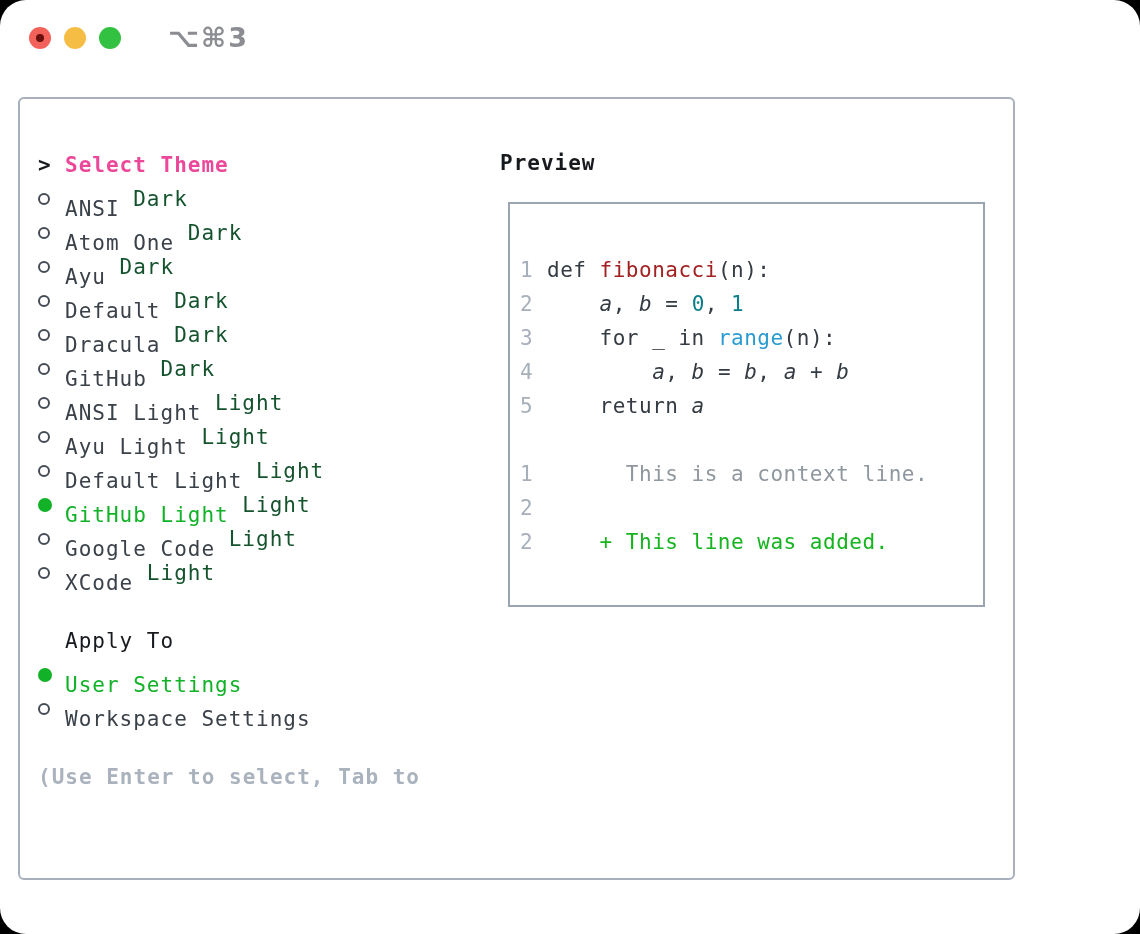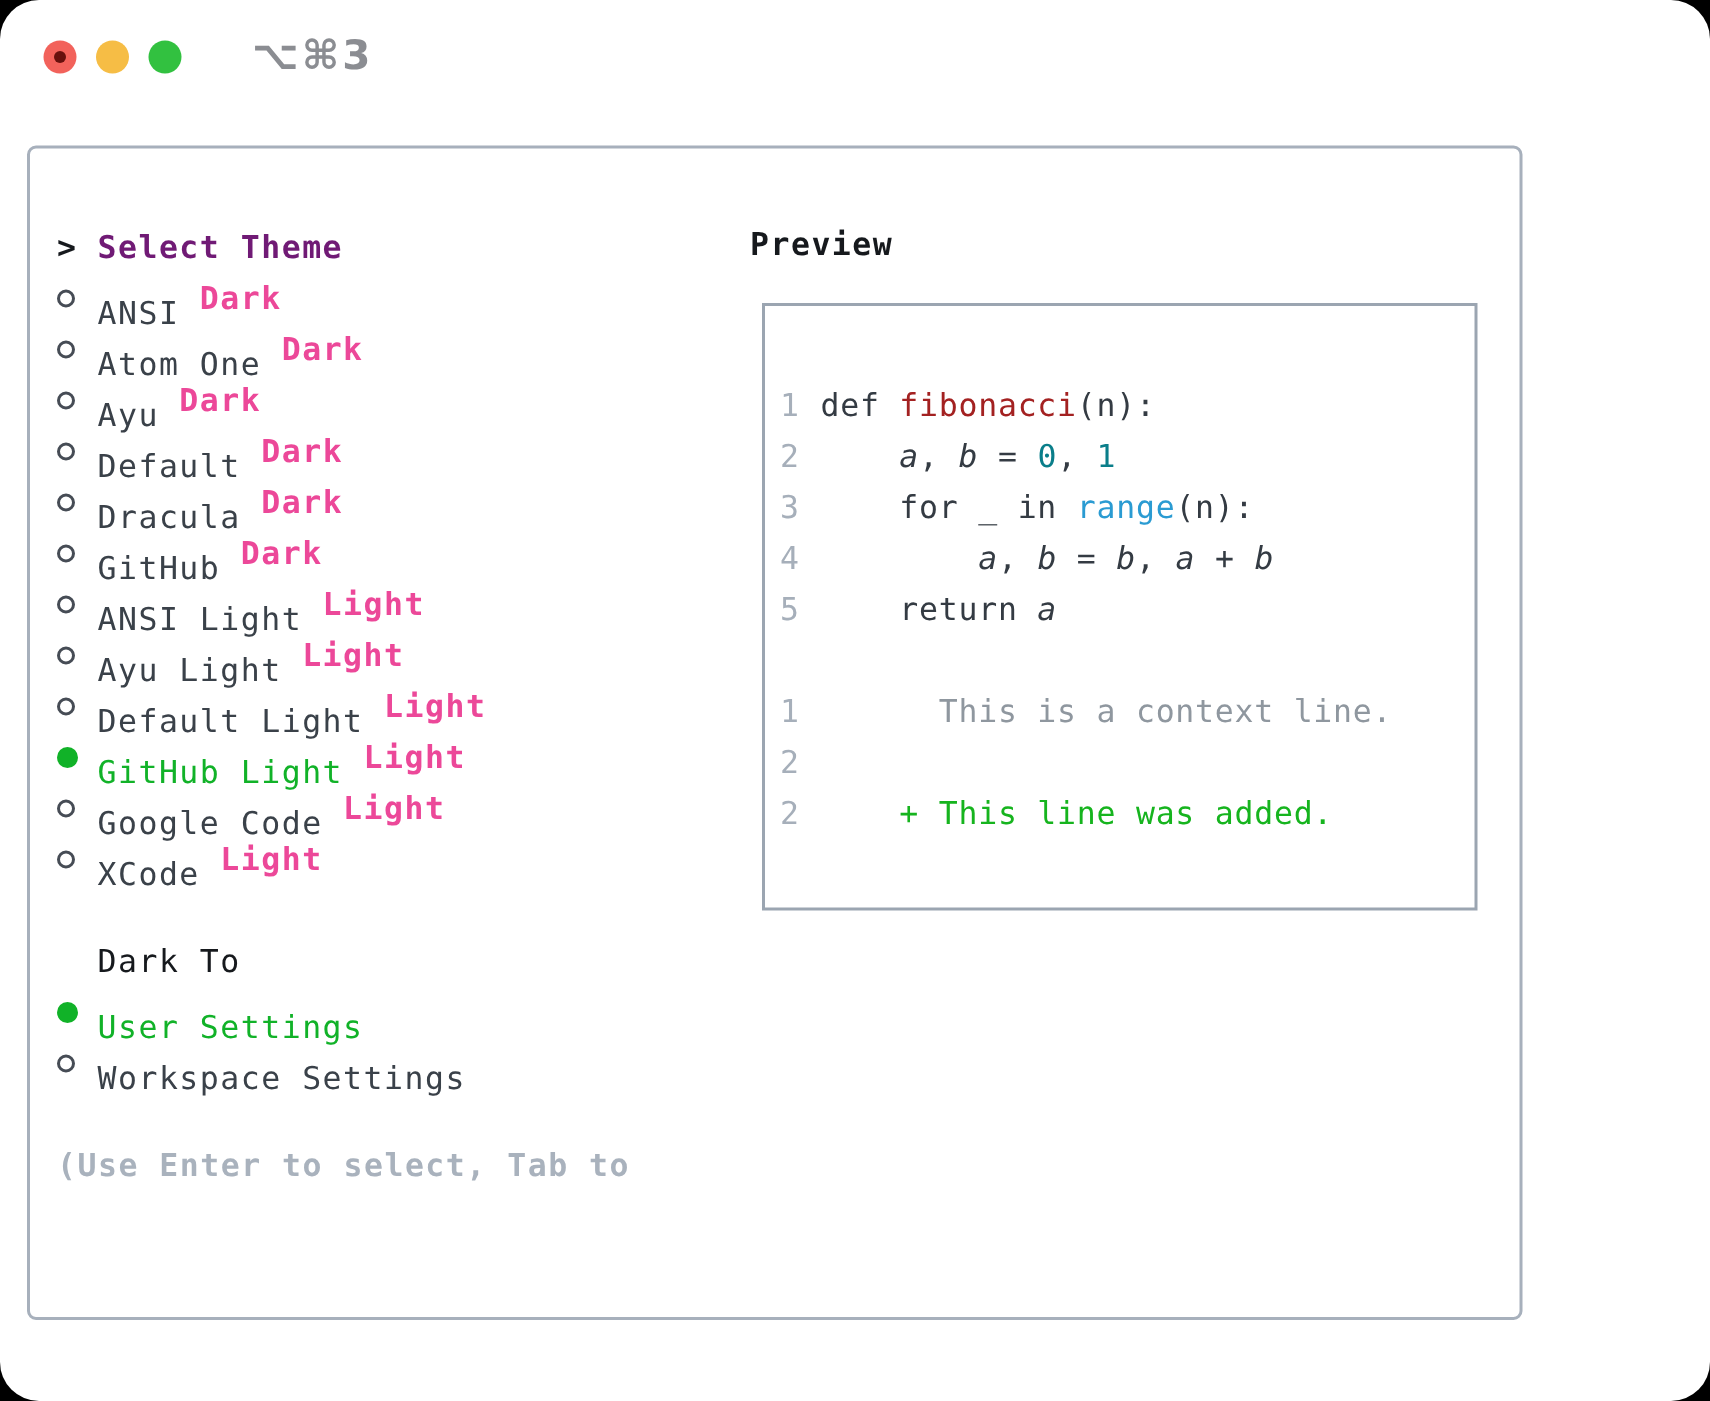--- a/index.html
+++ b/index.html
@@ -25,24 +25,24 @@
     border:2px solid #a7b0bc;border-radius:6px;background:#fff;
   }
   
   .left-col{position:absolute;left:38px;top:148px;width:440px;font-size:21px;letter-spacing:1px;}
   .row{display:flex;align-items:center;height:34px;white-space:pre;}
   .row.spacer{height:34px;}
   .bullet-slot{width:27px;display:flex;align-items:center;flex:none;}
   .ring{width:12px;height:12px;border:2px solid #464c55;border-radius:50%;box-sizing:border-box;}
   .dot-sel{width:14px;height:14px;border-radius:50%;}
   .prompt{font-weight:bold;color:#16191d;}
-  .hdr{font-weight:bold;color:#701a75;}
+  .hdr{font-weight:bold;color:#ec4899;}
   .subhdr{color:#16191d;}
   .iname{color:#3a4149;margin-top:20px;}
-  .ivariant{color:#ec4899;font-weight:bold;}
+  .ivariant{color:#14532d;}
   .hint{color:#a9b2bd;font-weight:bold;}
   
   .preview-hdr{position:absolute;left:500px;top:151px;font-size:21px;font-weight:bold;letter-spacing:1px;color:#16191d;}
   .preview-box{
     position:absolute;left:508px;top:202px;width:477px;height:405px;
     border:2px solid #9ba5b1;background:#fff;box-sizing:border-box;
   }
   .code{position:absolute;left:10px;top:49px;font-size:21px;letter-spacing:0.5px;}
   .cline{display:flex;height:34px;align-items:center;white-space:pre;}
   .lnum{display:inline-block;width:27px;flex:none;}
@@ -78,21 +78,21 @@
         <div class="row"><span class="bullet-slot"><span class="ring"></span></span><span class="iname">ANSI Light</span><span class="ivariant"> Light</span></div>
         <div class="row"><span class="bullet-slot"><span class="ring"></span></span><span class="iname">Ayu Light</span><span class="ivariant"> Light</span></div>
         <div class="row"><span class="bullet-slot"><span class="ring"></span></span><span class="iname">Default Light</span><span class="ivariant"> Light</span></div>
         <div class="row"><span class="bullet-slot"><span class="dot-sel" style="background: rgb(17, 178, 40);"></span></span><span class="iname" style="color: rgb(17, 178, 40);">GitHub Light</span><span class="ivariant"> Light</span></div>
         <div class="row"><span class="bullet-slot"><span class="ring"></span></span><span class="iname">Google Code</span><span class="ivariant"> Light</span></div>
         <div class="row"><span class="bullet-slot"><span class="ring"></span></span><span class="iname">XCode</span><span class="ivariant"> Light</span></div>
       </div>
     <div class="row spacer"></div>
     <div class="row">
       <span class="bullet-slot"></span>
-      <span class="subhdr">Dark To</span>
+      <span class="subhdr">Apply To</span>
     </div>
     <div id="apply-items">
         <div class="row"><span class="bullet-slot"><span class="dot-sel" style="background: rgb(17, 178, 40);"></span></span><span class="iname" style="color: rgb(17, 178, 40);">User Settings</span></div>
         <div class="row"><span class="bullet-slot"><span class="ring"></span></span><span class="iname">Workspace Settings</span></div>
       </div>
     <div class="row spacer"></div>
     <div class="row hint">(Use Enter to select, Tab to</div>
   </div>
 
   <div class="preview-hdr">Preview</div>

